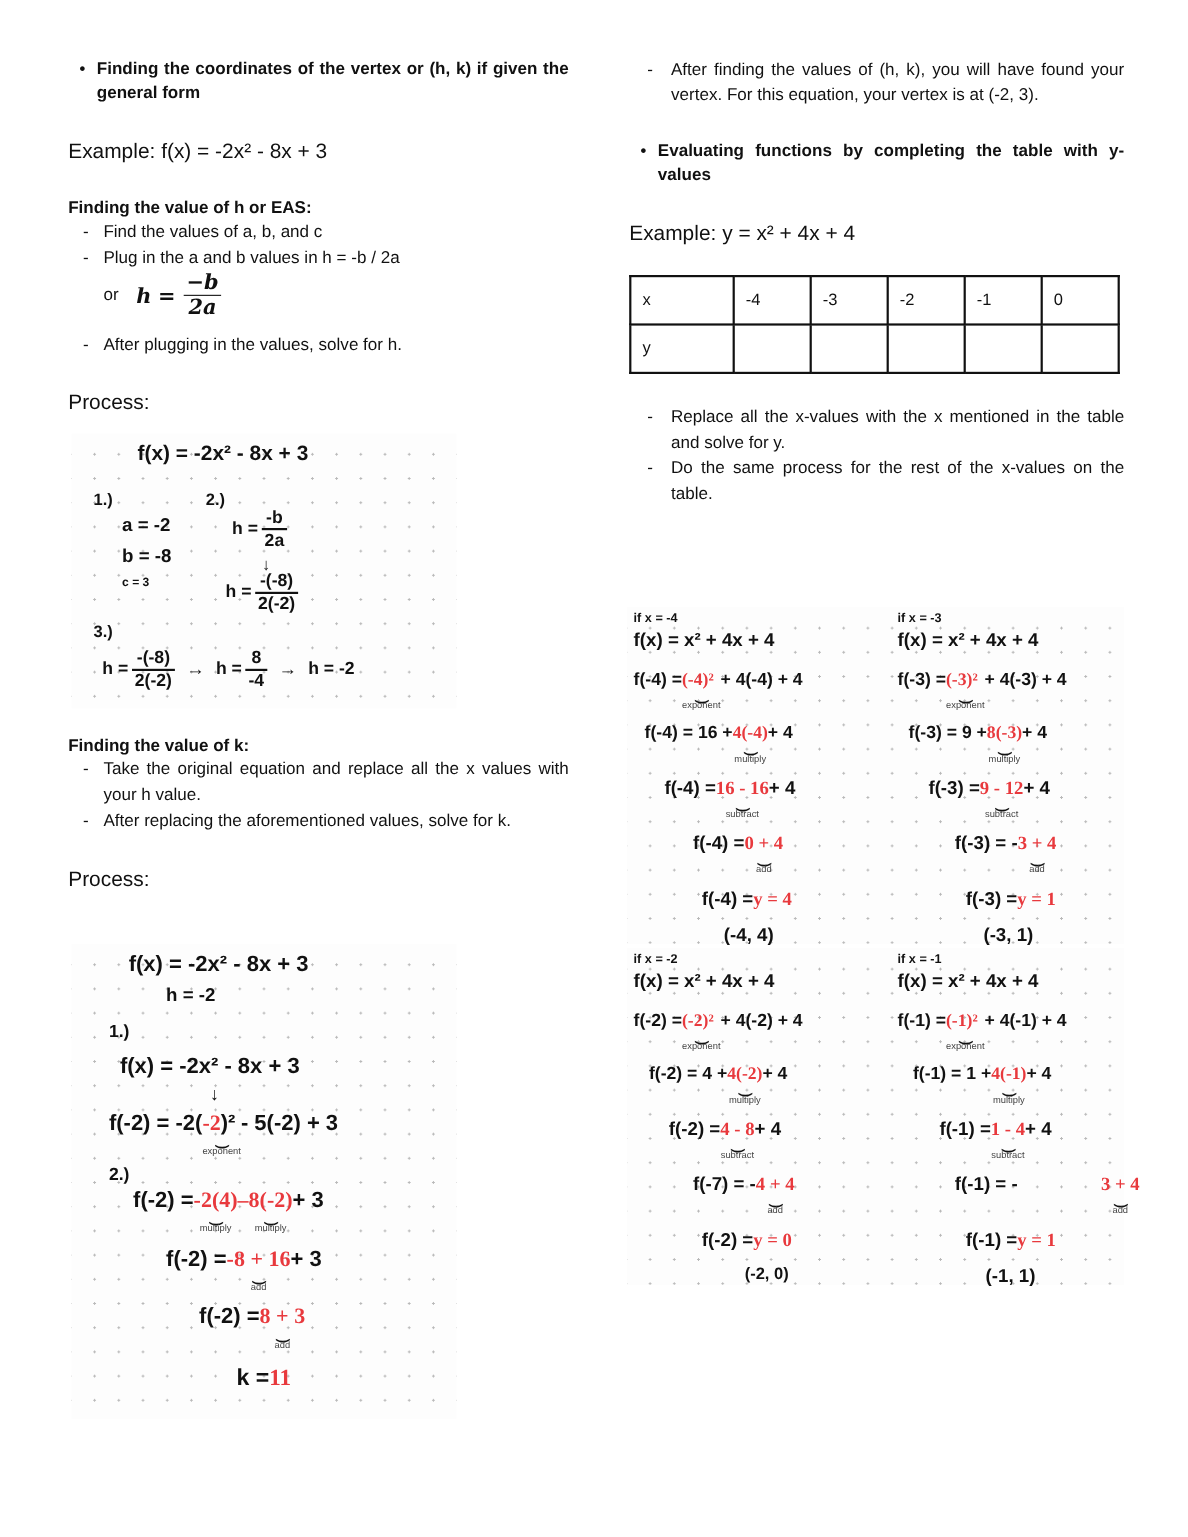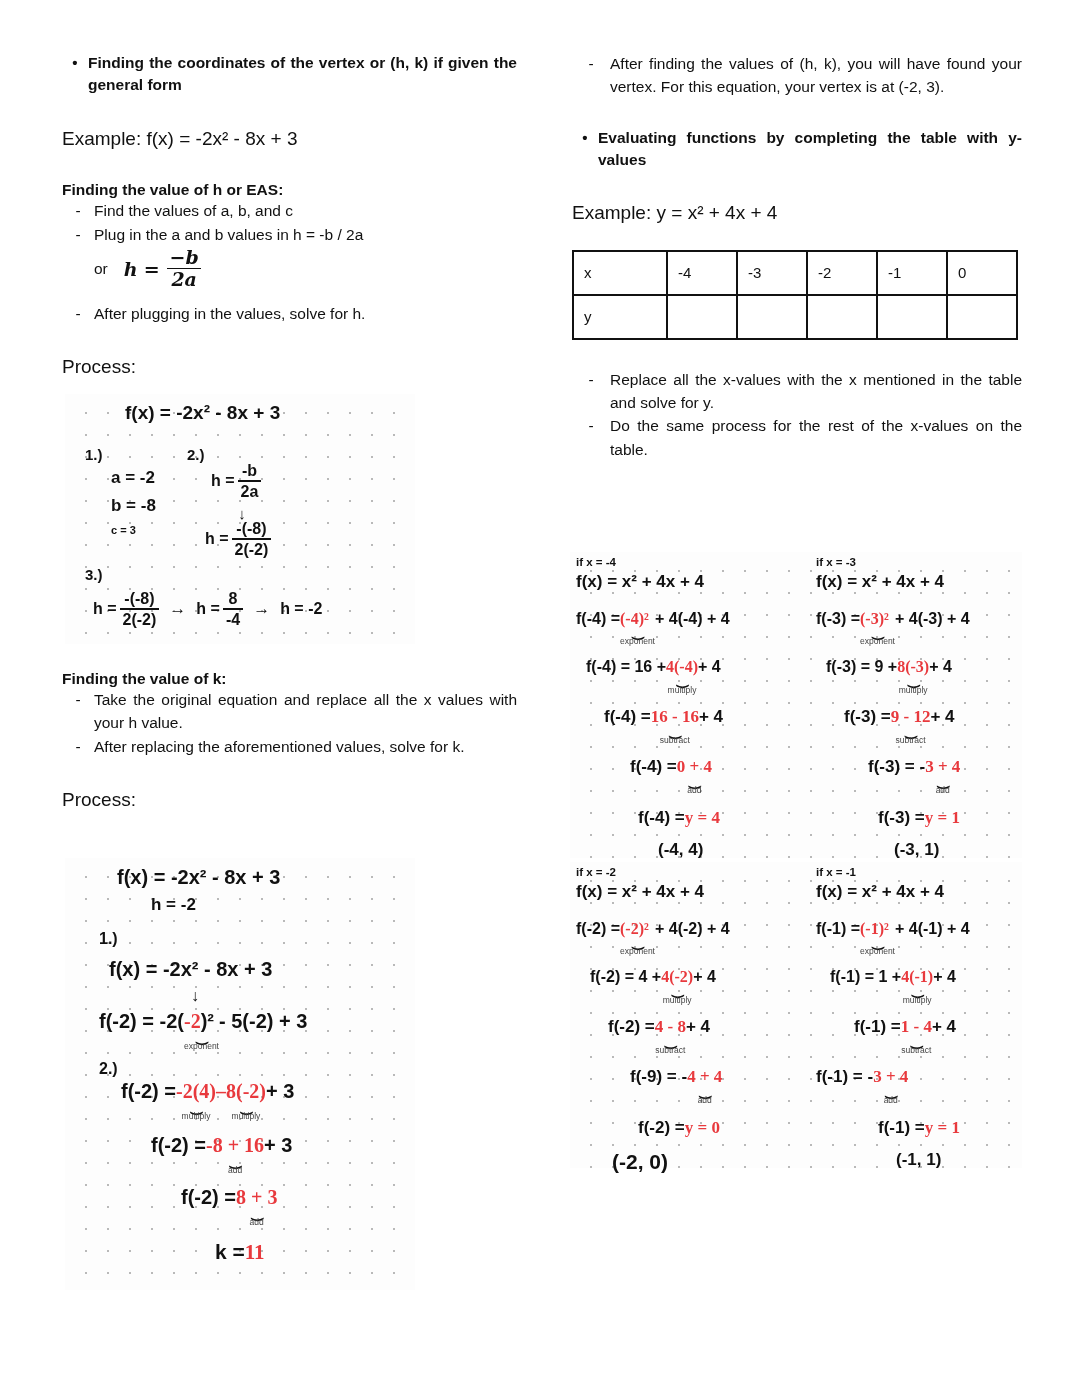--- a/index.html
+++ b/index.html
@@ -428,32 +428,32 @@
       <div class="m mline" style="margin-top:12px;margin-left:32px;font-size:17px;">
         <span>f(-2) = </span>
         <span class="ann">
           <span class="red">4 - 8</span>
           <span class="brace">⏝</span>
           <span class="cap">subtract</span>
         </span>
         <span> + 4</span>
       </div>
       <div class="m mline" style="margin-top:12px;margin-left:54px;font-size:17px;">
-        <span>f(-9) = - </span>
+        <span>f(-7) = - </span>
         <span class="ann">
           <span class="red">4 + 4</span>
           <span class="brace">⏝</span>
           <span class="cap">add</span>
         </span>
       </div>
       <div class="m mline" style="margin-top:12px;margin-left:62px;font-size:17px;">
         <span>f(-2) = </span>
         <span class="red">y = 0</span>
       </div>
-      <div class="m" style="margin-top:12px;margin-left:36px;font-size:21px;">(-2, 0)</div>
+      <div class="m" style="margin-top:12px;margin-left:101px;font-size:15px;">(-2, 0)</div>
     </div>
 
     <div style="position:absolute;left:246px;top:4px;width:220px;" class="eqblk">
       <div class="blk-label">if x = -1</div>
       <div class="m" style="font-size:17px;margin-top:4px;">f(x) = x² + 4x + 4</div>
       <div class="m mline" style="margin-top:18px;font-size:16px;">
         <span>f(-1) = </span>
         <span class="ann">
           <span class="red">(-1)²</span>
           <span class="brace">⏝</span>
@@ -472,21 +472,21 @@
       </div>
       <div class="m mline" style="margin-top:12px;margin-left:38px;font-size:17px;">
         <span>f(-1) = </span>
         <span class="ann">
           <span class="red">1 - 4</span>
           <span class="brace">⏝</span>
           <span class="cap">subtract</span>
         </span>
         <span> + 4</span>
       </div>
-      <div class="m mline" style="margin-top:12px;font-size:17px;">
+      <div class="m mline" style="margin-top:12px;margin-left:52px;font-size:17px;justify-content:space-between;">
         <span>f(-1) = - </span>
         <span class="ann">
           <span class="red">3 + 4</span>
           <span class="brace">⏝</span>
           <span class="cap">add</span>
         </span>
       </div>
       <div class="m mline" style="margin-top:12px;margin-left:62px;font-size:17px;">
         <span>f(-1) = </span>
         <span class="red">y = 1</span>

